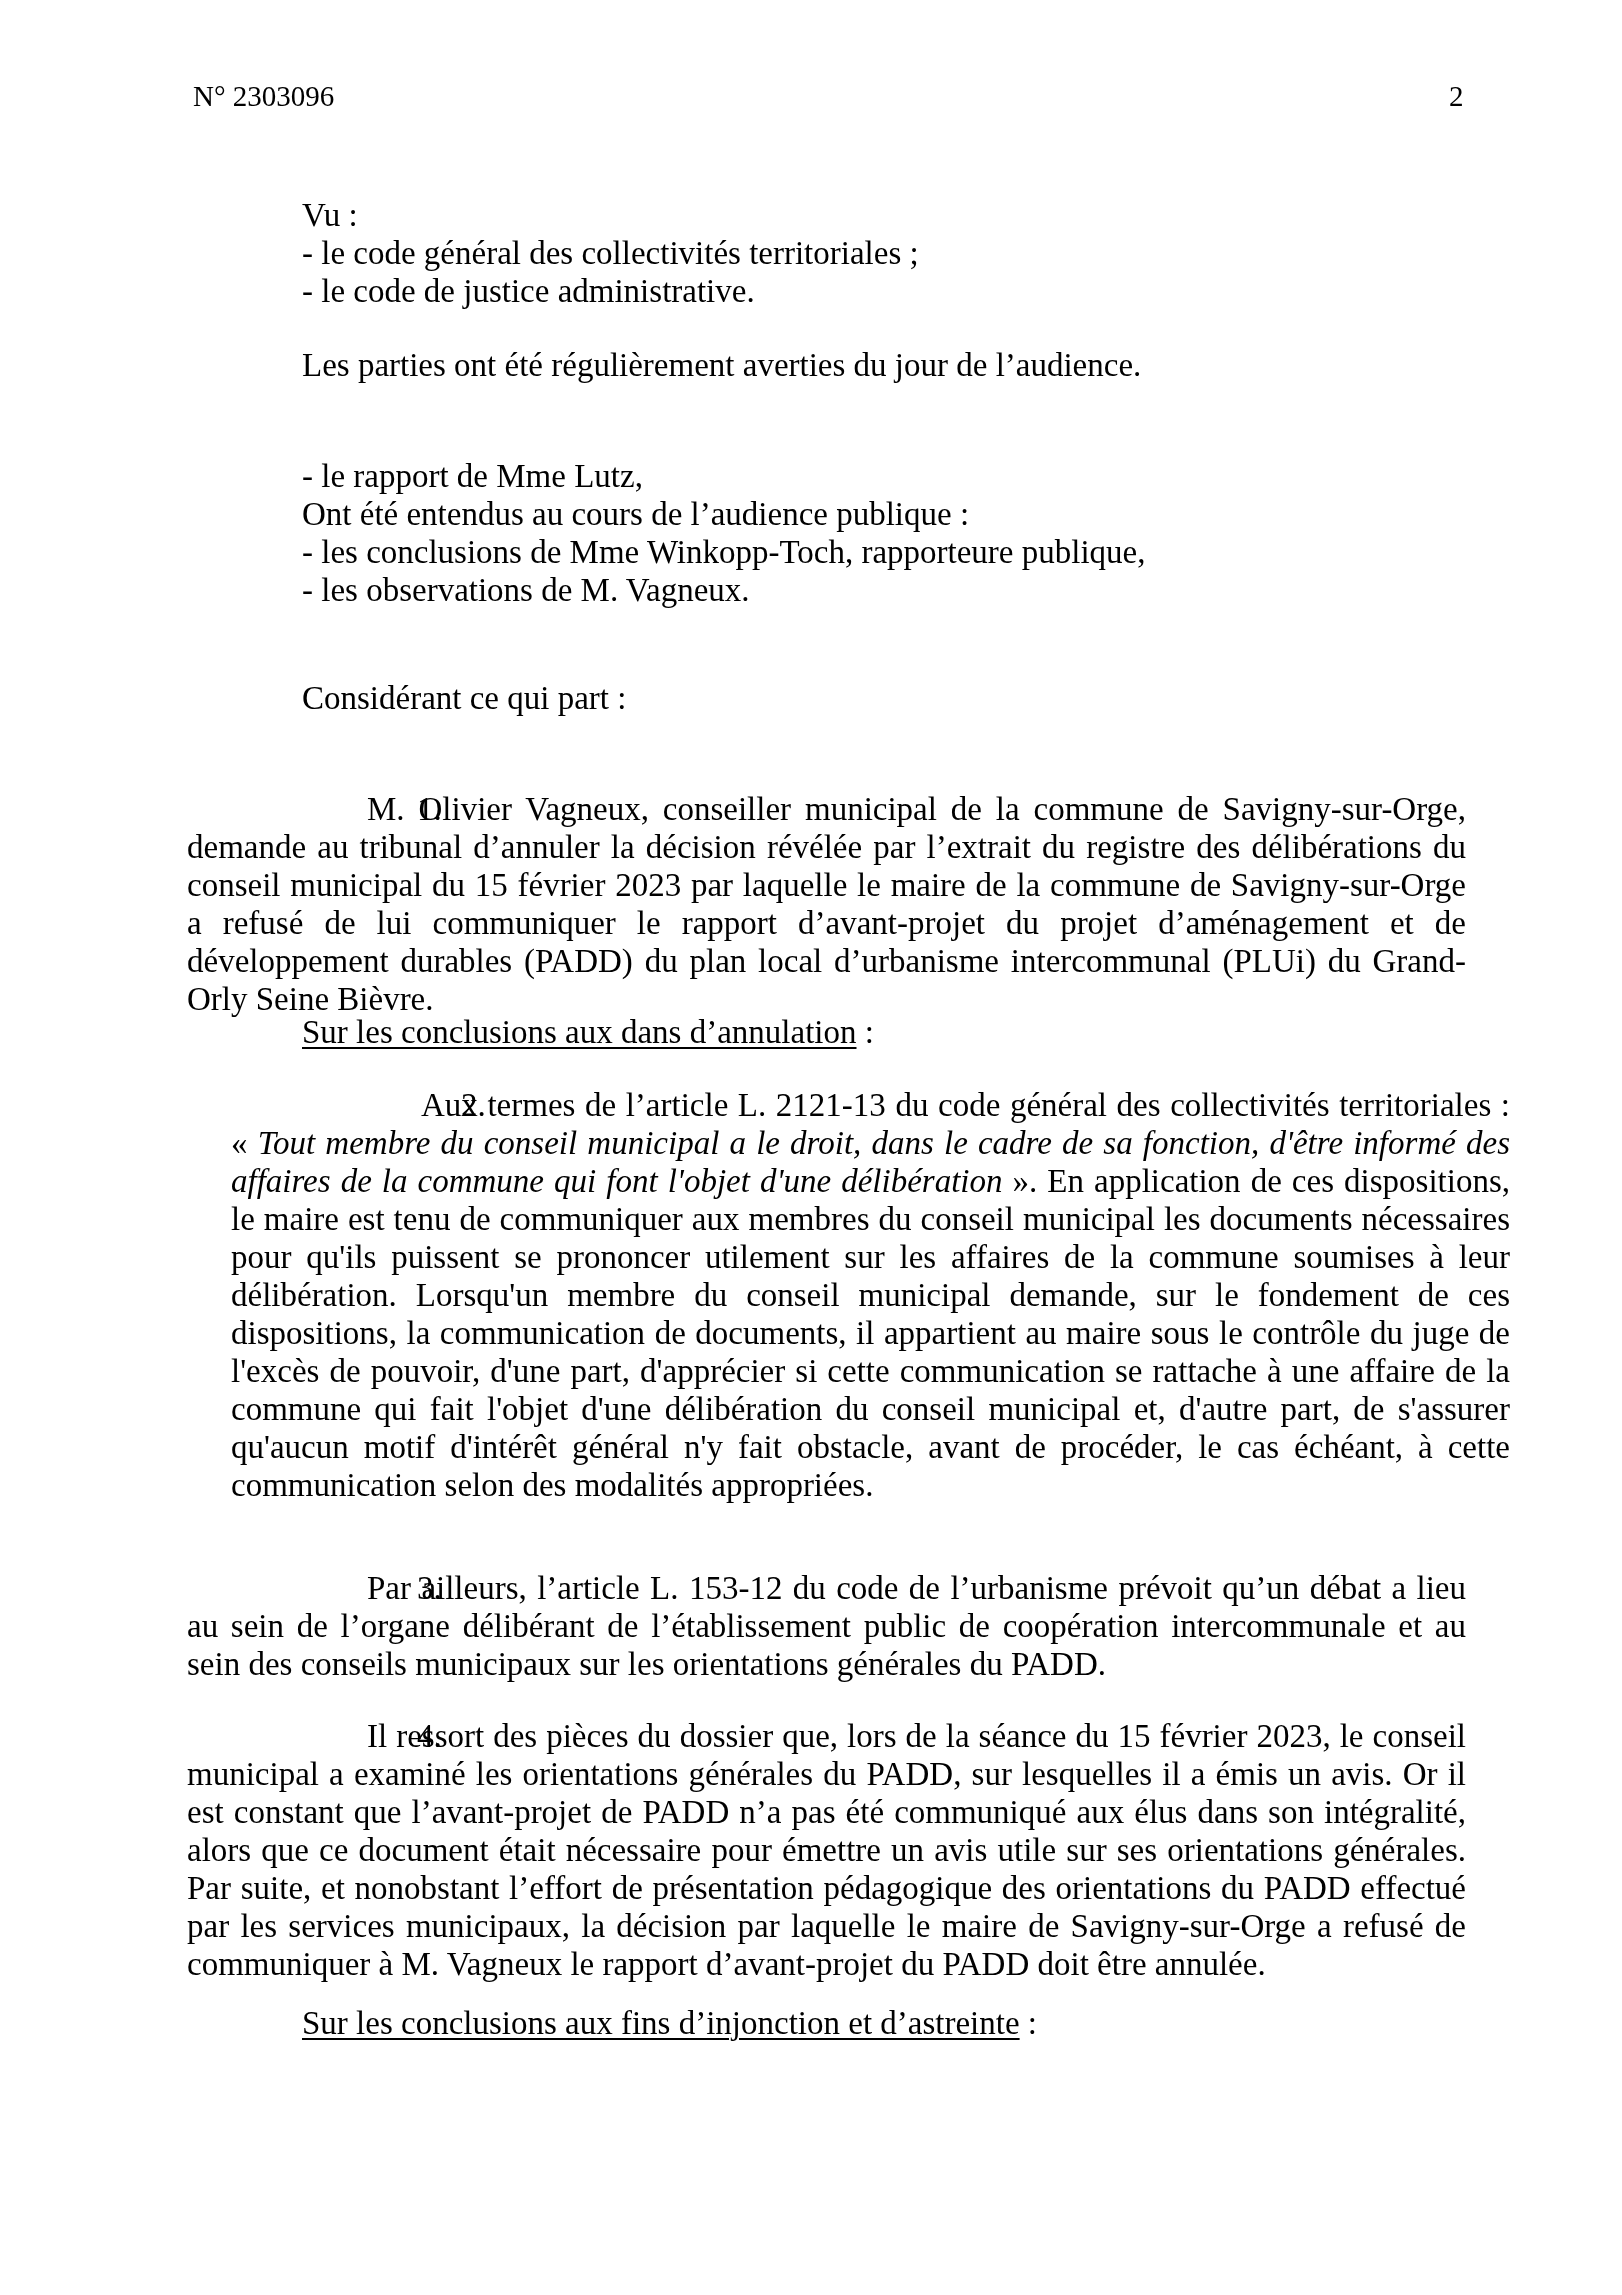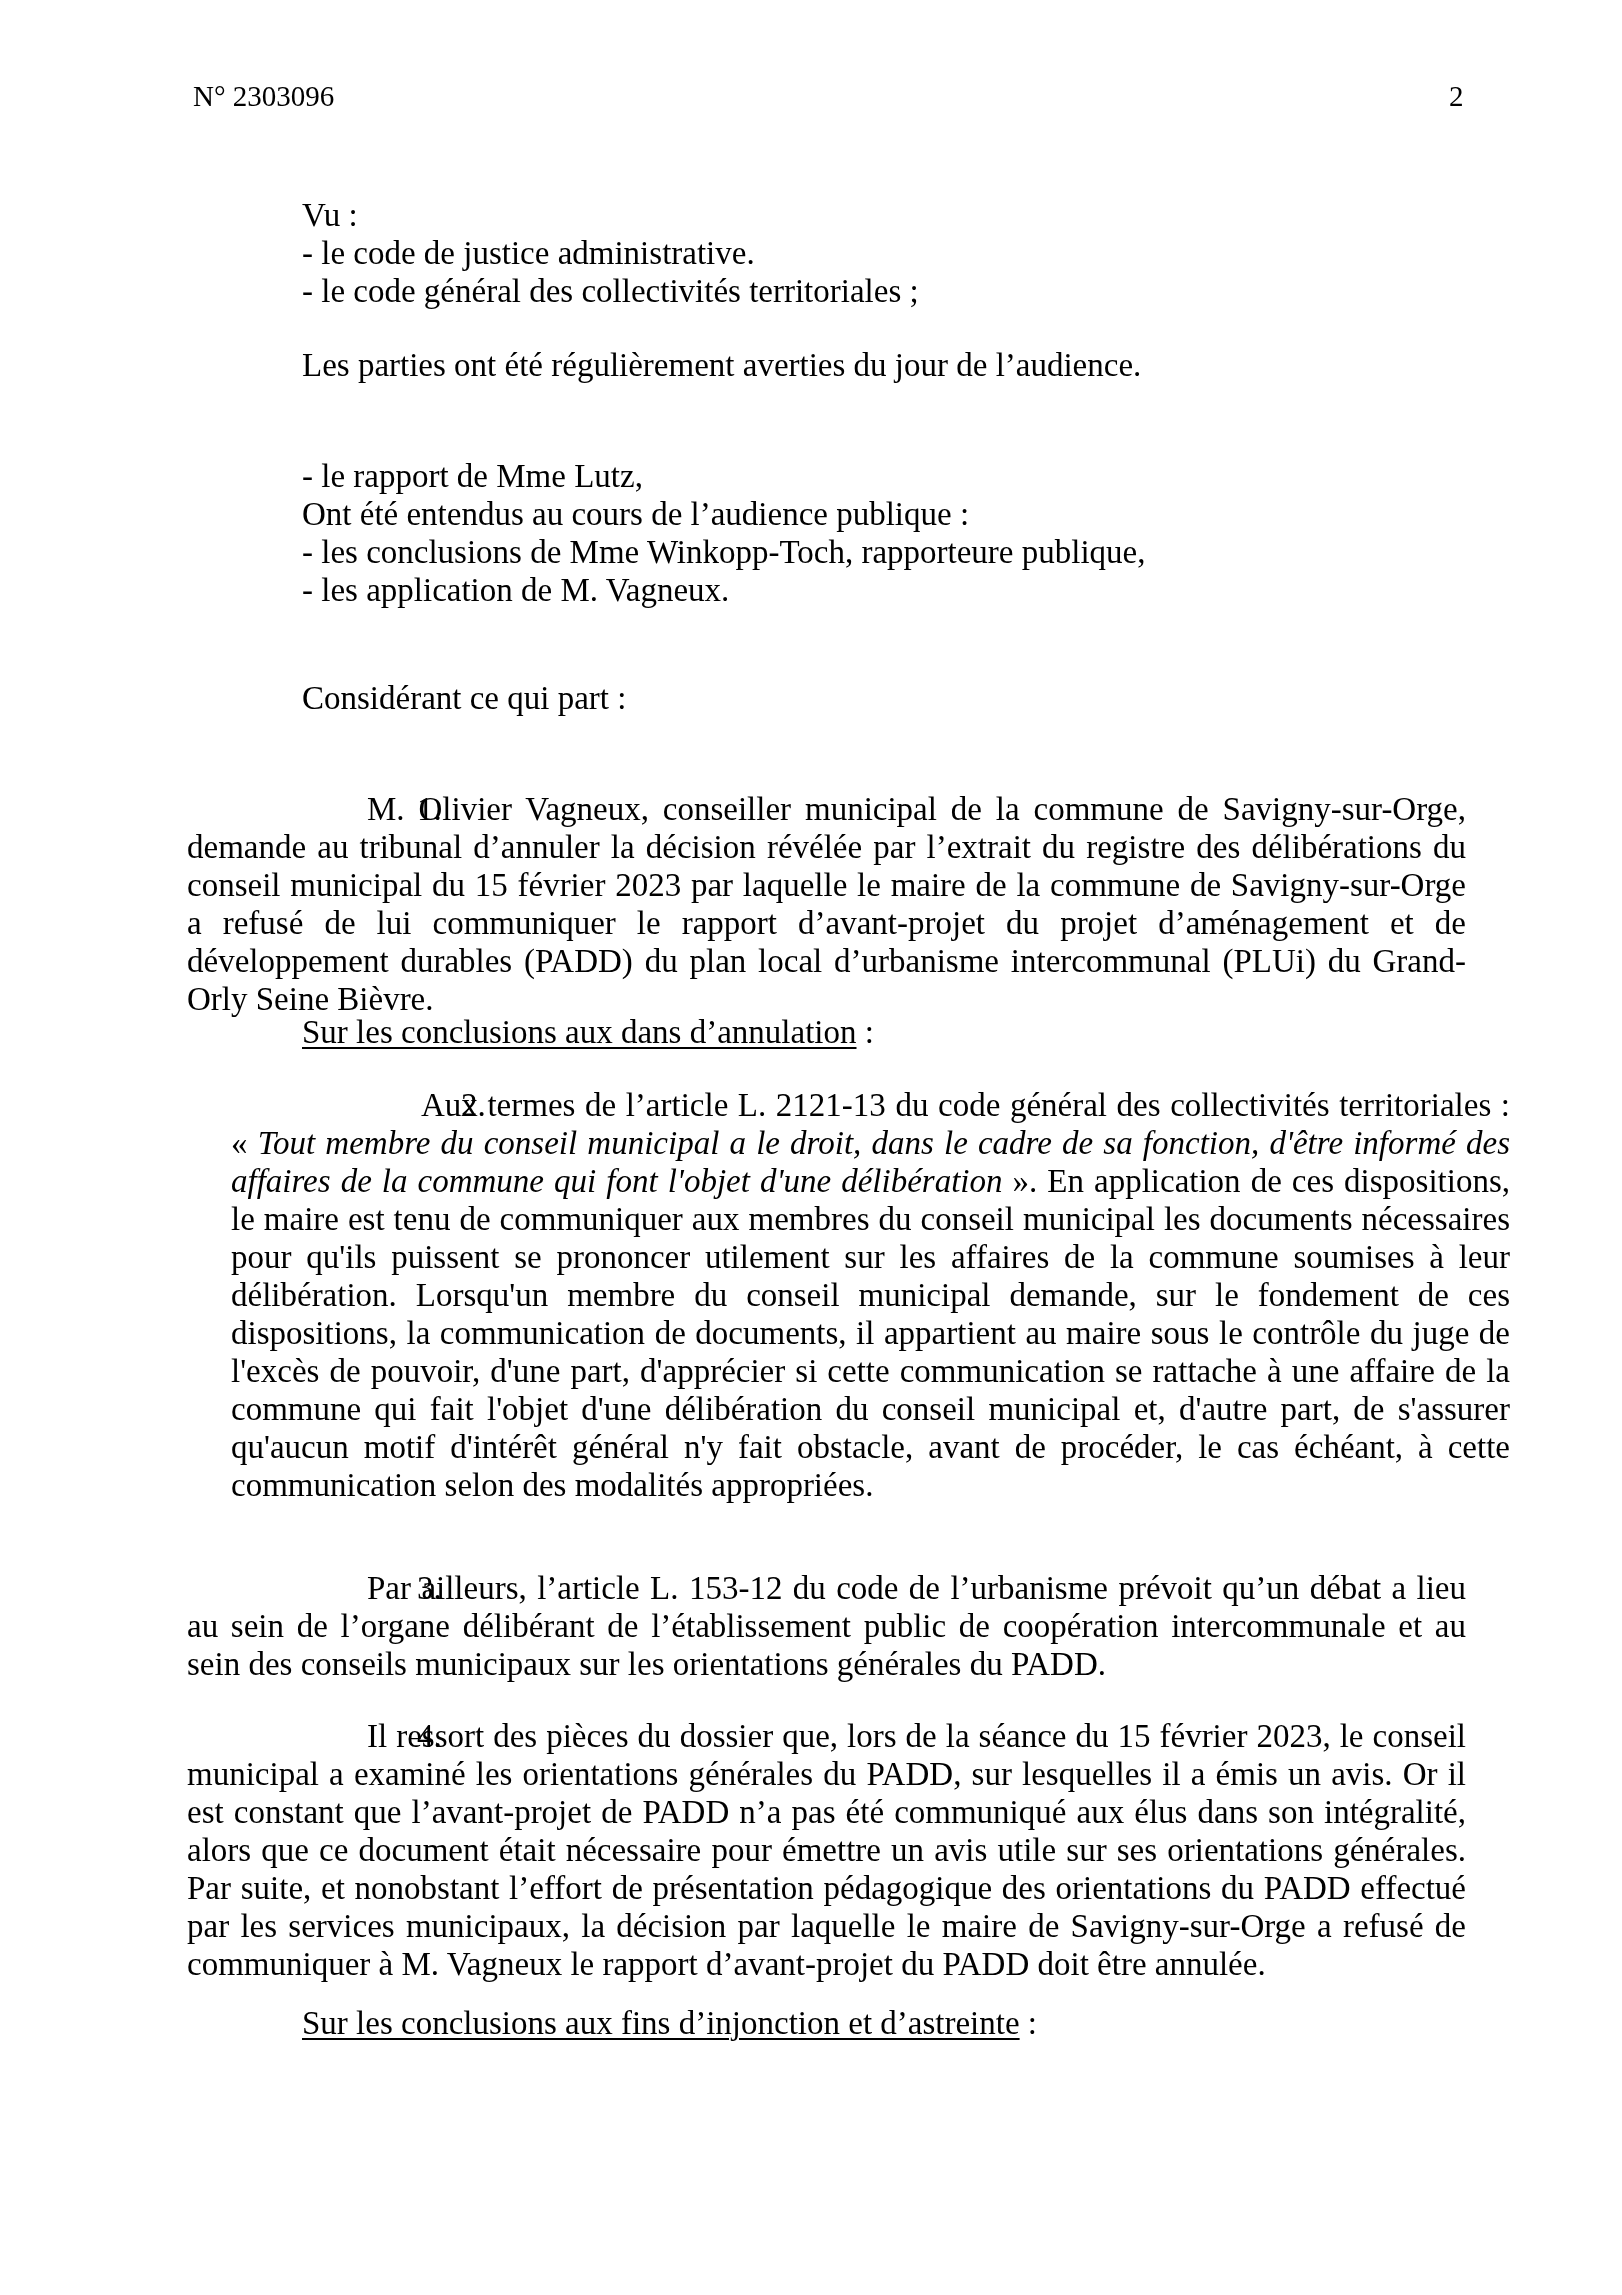--- a/index.html
+++ b/index.html
@@ -19,33 +19,33 @@
   p { margin: 0; }
 </style>
 </head>
 <body>
 
 <div id="doc-number" class="hdr">N° 2303096</div>
 <div id="page-number" class="hdr">2</div>
 
 <div class="block ind" style="top:196px;">
   <span class="line">Vu :</span>
+  <span class="line">- le code général des collectivités territoriales ;</span>
   <span class="line">- le code de justice administrative.</span>
-  <span class="line">- le code général des collectivités territoriales ;</span>
 </div>
 
 <div class="block ind" style="top:346px;">
   <span class="line">Les parties ont été régulièrement averties du jour de l’audience.</span>
 </div>
 
 <div class="block ind" style="top:457px;">
   <span class="line">- le rapport de Mme Lutz,</span>
   <span class="line">Ont été entendus au cours de l’audience publique :</span>
   <span class="line">- les conclusions de Mme Winkopp-Toch, rapporteure publique,</span>
-  <span class="line">- les application de M. Vagneux.</span>
+  <span class="line">- les observations de M. Vagneux.</span>
 </div>
 
 <div class="block ind" style="top:679px;">
   <span class="line">Considérant ce qui part :</span>
 </div>
 
 <div class="block para" style="top:790px;">
   <p class="first"><span class="num">1.</span><span>M. Olivier Vagneux, conseiller municipal de la commune de Savigny-sur-Orge, demande au tribunal d’annuler la décision révélée par l’extrait du registre des délibérations du conseil municipal du 15 février 2023 par laquelle le maire de la commune de Savigny-sur-Orge a refusé de lui communiquer le rapport d’avant-projet du projet d’aménagement et de développement durables (PADD) du plan local d’urbanisme intercommunal (PLUi) du Grand-Orly Seine Bièvre.</span></p>
 </div>
 

